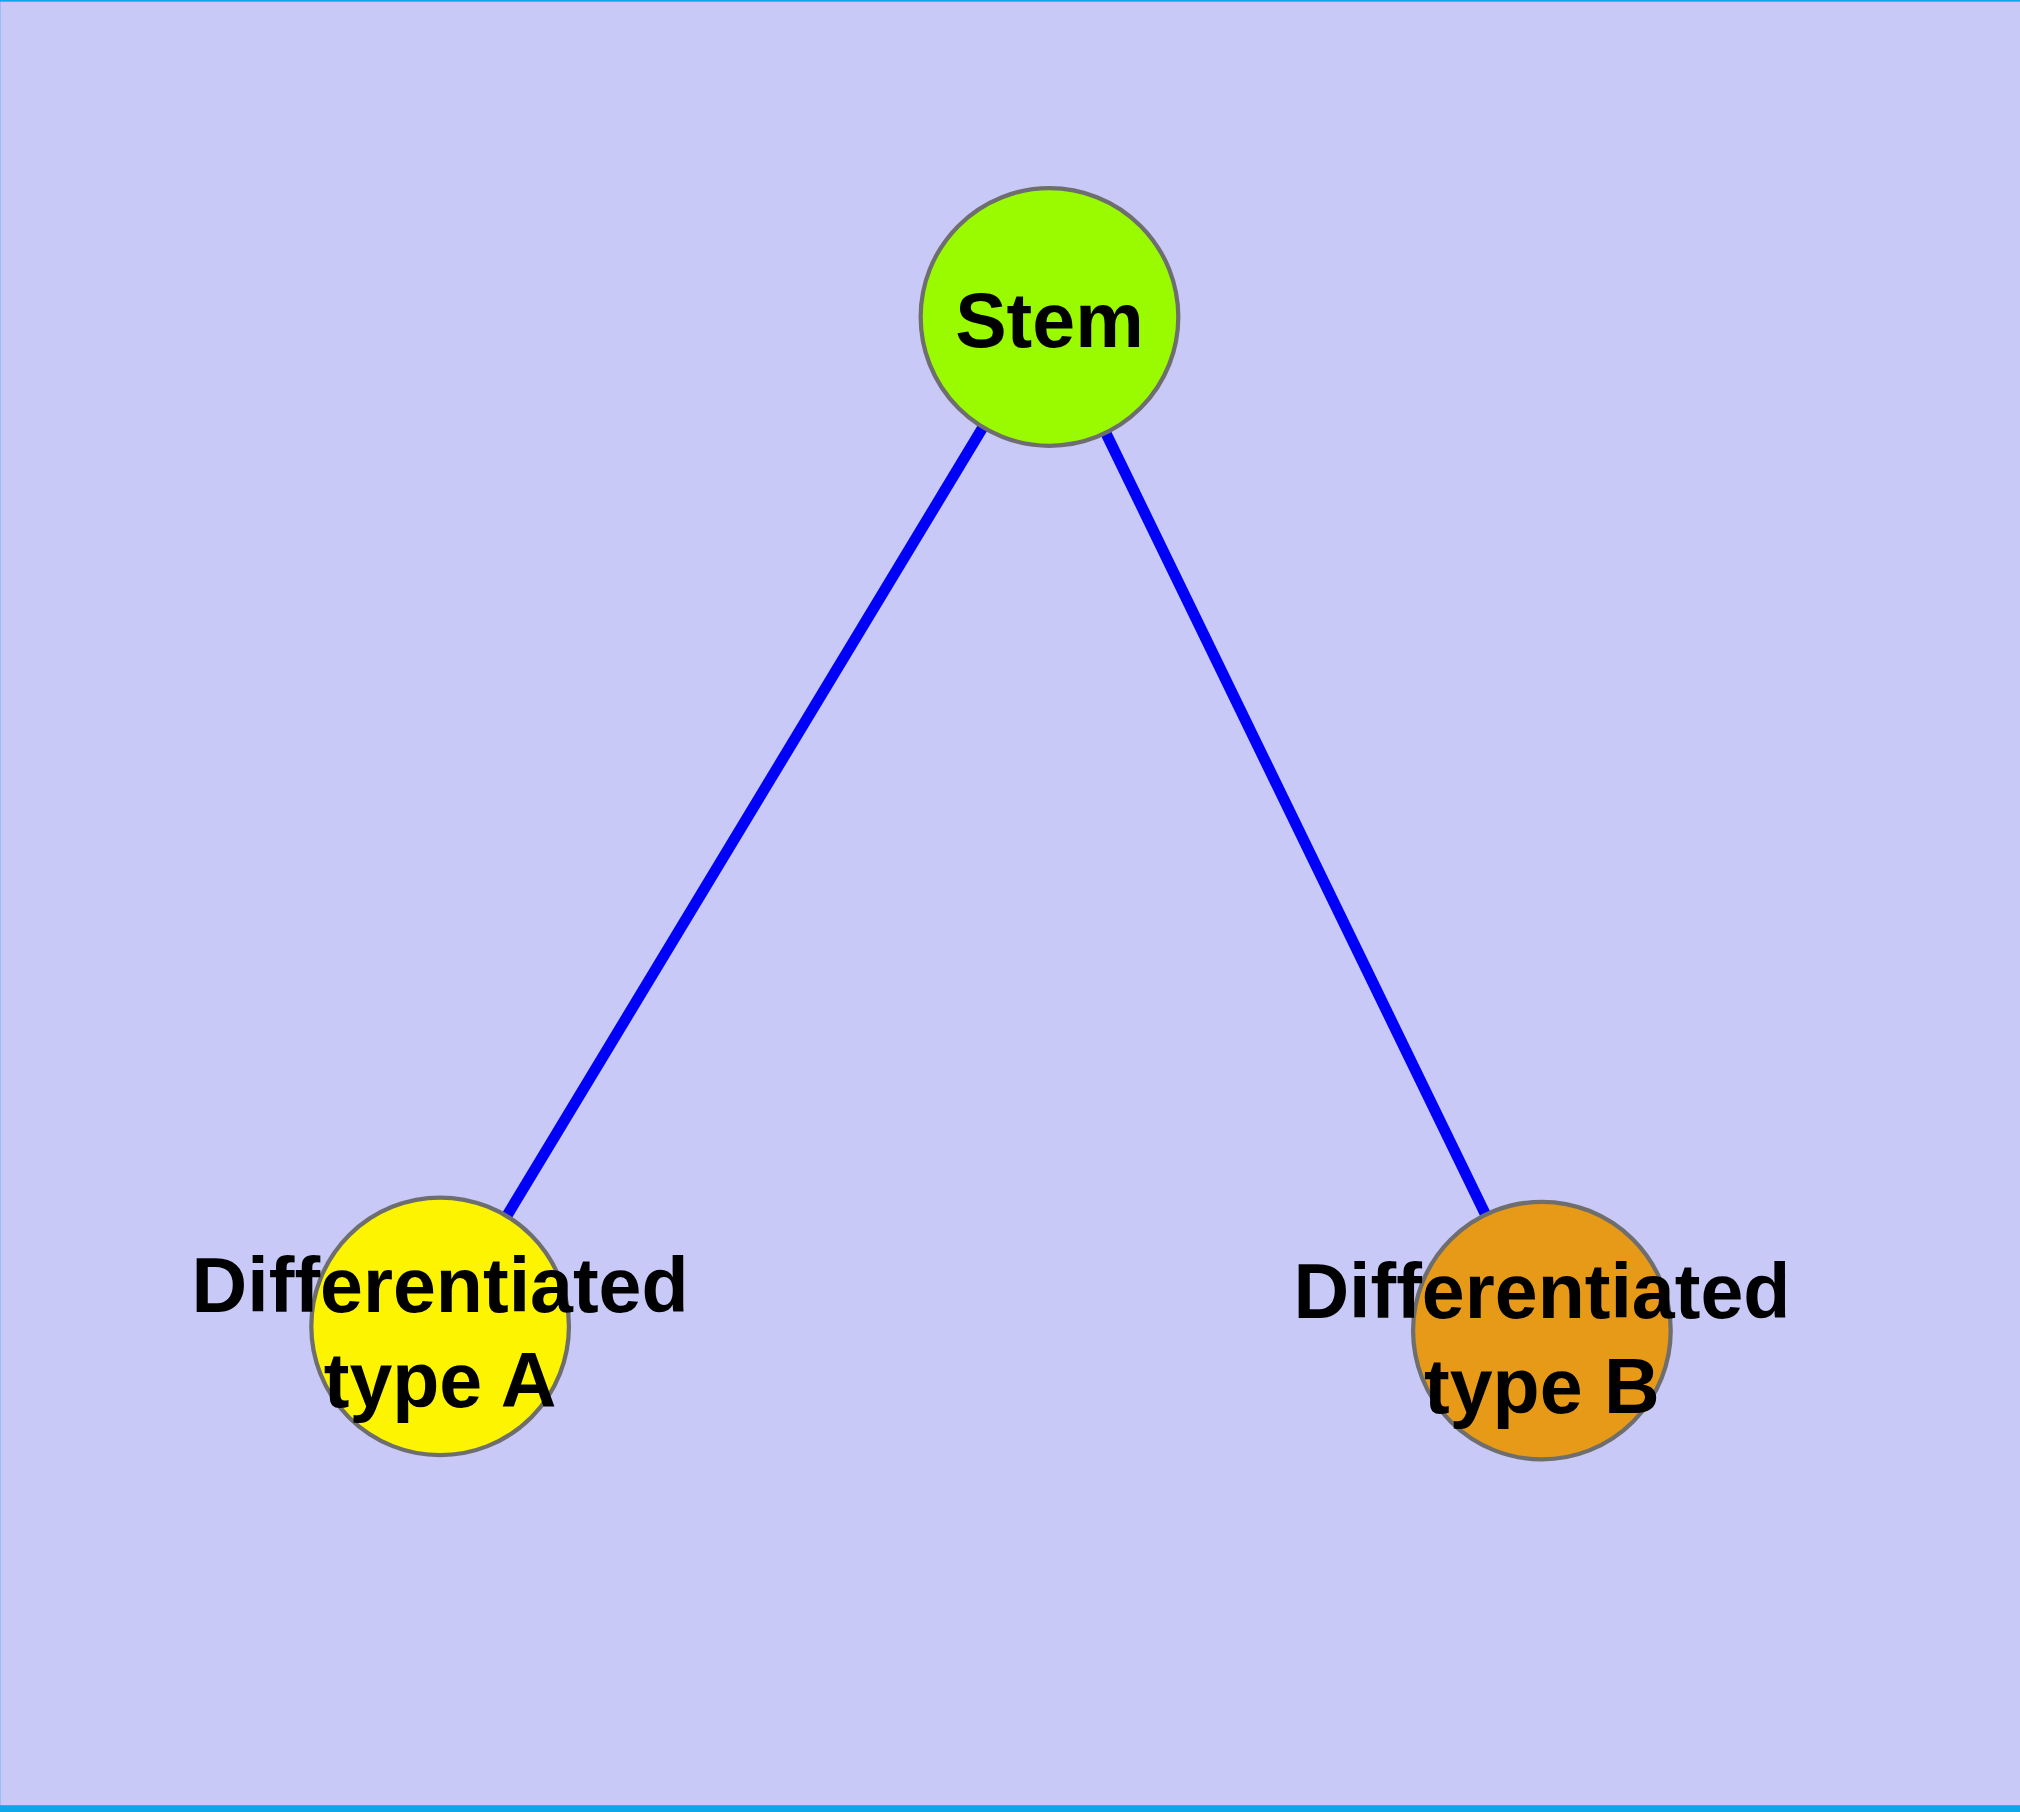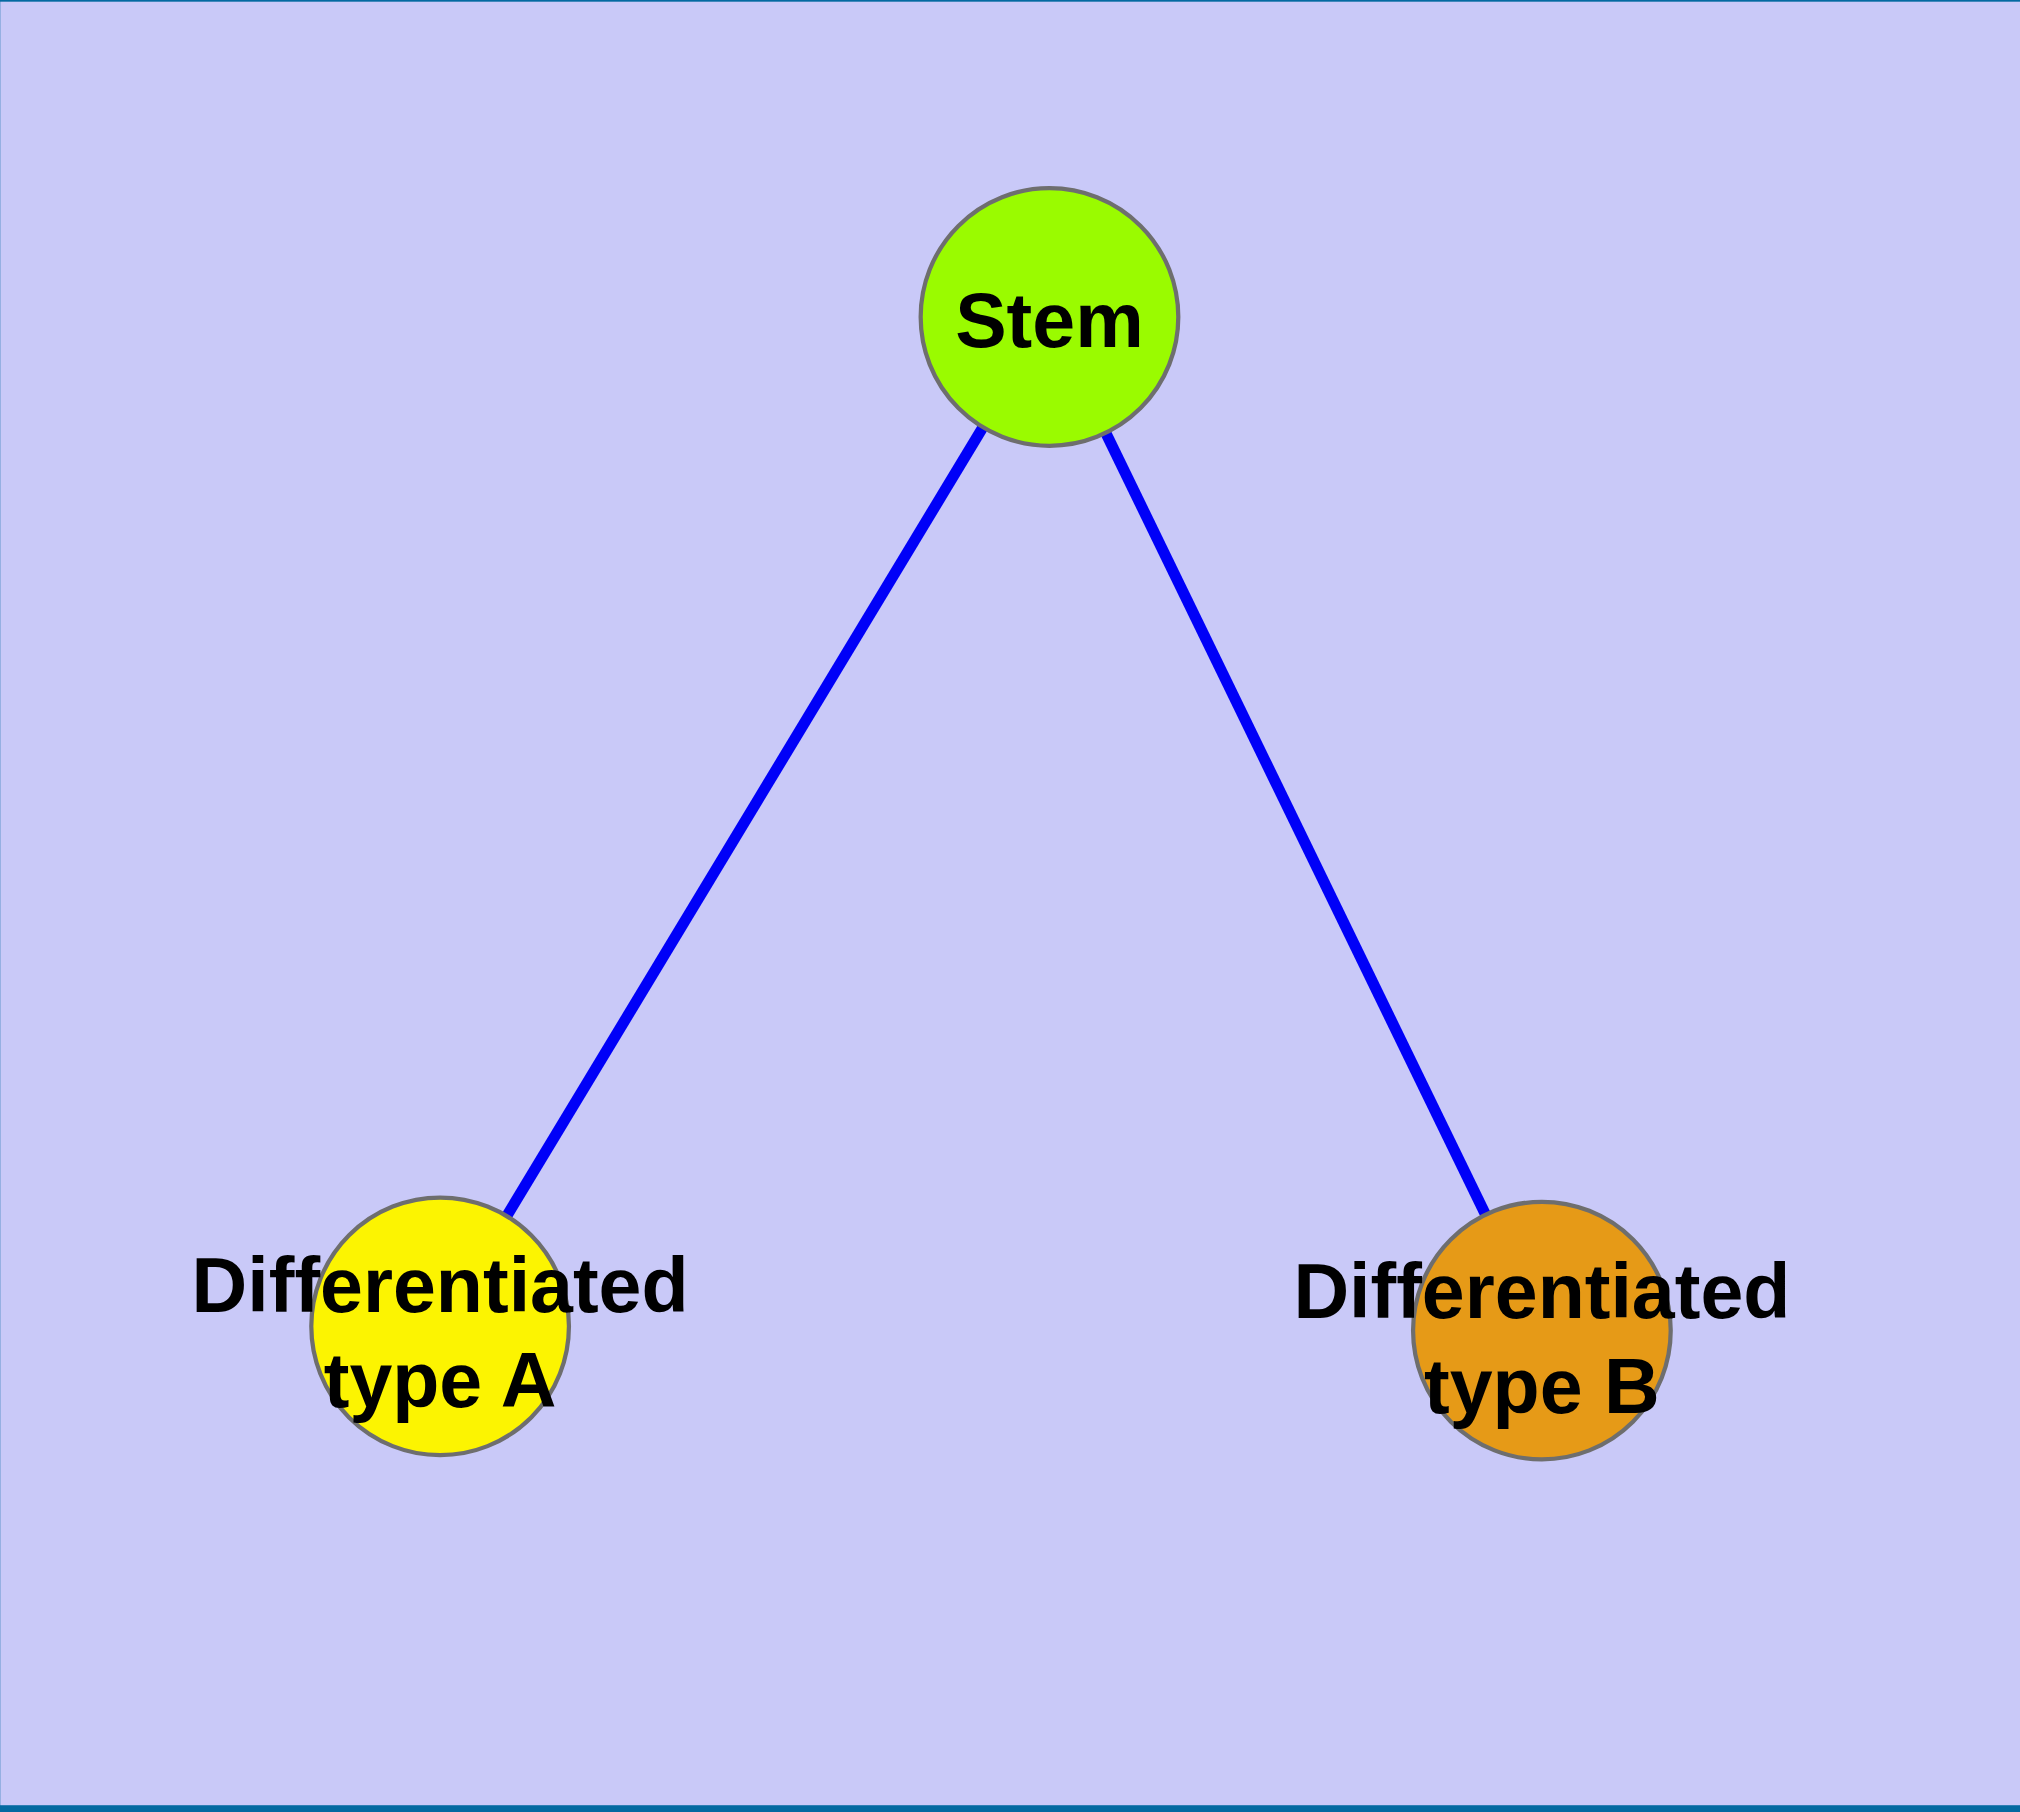--- a/index.html
+++ b/index.html
@@ -4,21 +4,21 @@
 <style>
   html, body {
     margin: 0;
     padding: 0;
     background: #ffffff;
   }
   .figure {
     width: 2021px;
     height: 1812px;
     position: relative;
-    background: #0369a1;
+    background: #0ea5e9;
     overflow: hidden;
   }
   svg {
     display: block;
     font-family: "Liberation Sans", "DejaVu Sans", sans-serif;
   }
   .edge {
     stroke-width: 13;
     fill: none;
   }

